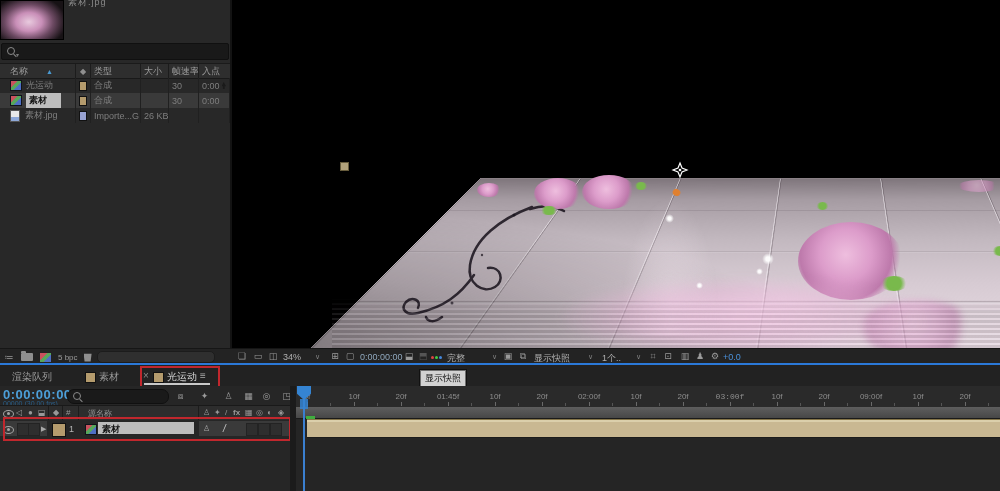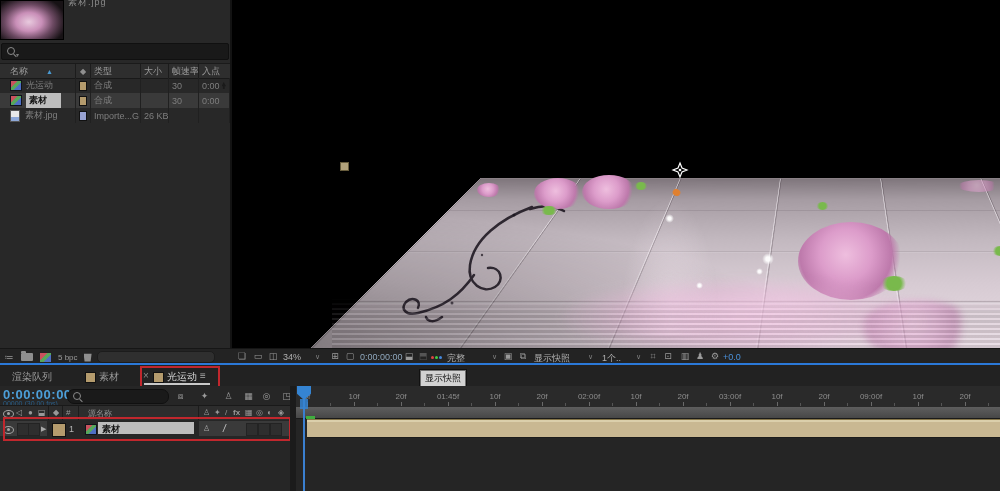--- a/index.html
+++ b/index.html
@@ -375,21 +375,21 @@
         <span class="tick-label" style="left: 199px;">10f</span>
         <span class="tick-mark" style="left: 199px;"></span>
         <span class="tick-label" style="left: 246px;">20f</span>
         <span class="tick-mark" style="left: 246px;"></span>
         <span class="tick-label" style="left: 293px;">02:00f</span>
         <span class="tick-mark" style="left: 293px;"></span>
         <span class="tick-label" style="left: 340px;">10f</span>
         <span class="tick-mark" style="left: 340px;"></span>
         <span class="tick-label" style="left: 387px;">20f</span>
         <span class="tick-mark" style="left: 387px;"></span>
-        <span class="tick-label" style="left: 434px;">03:00f</span>
+        <span class="tick-label" style="left: 434px; font-family: Liberation Mono, monospace;">03:00f</span>
         <span class="tick-mark" style="left: 434px;"></span>
         <span class="tick-label" style="left: 481px;">10f</span>
         <span class="tick-mark" style="left: 481px;"></span>
         <span class="tick-label" style="left: 528px;">20f</span>
         <span class="tick-mark" style="left: 528px;"></span>
         <span class="tick-label" style="left: 575px;">09:00f</span>
         <span class="tick-mark" style="left: 575px;"></span>
         <span class="tick-label" style="left: 622px;">10f</span>
         <span class="tick-mark" style="left: 622px;"></span>
         <span class="tick-label" style="left: 669px;">20f</span>

